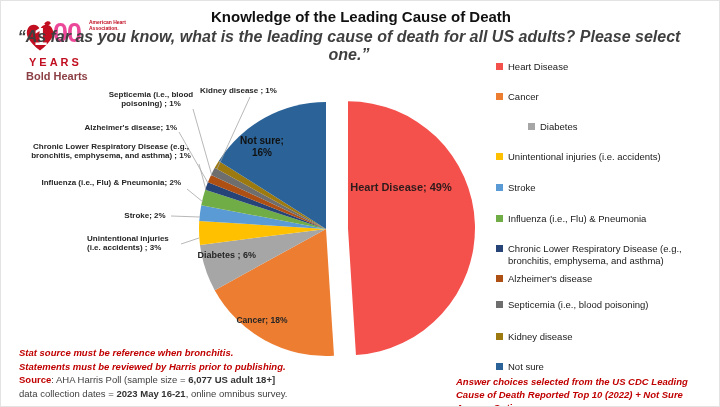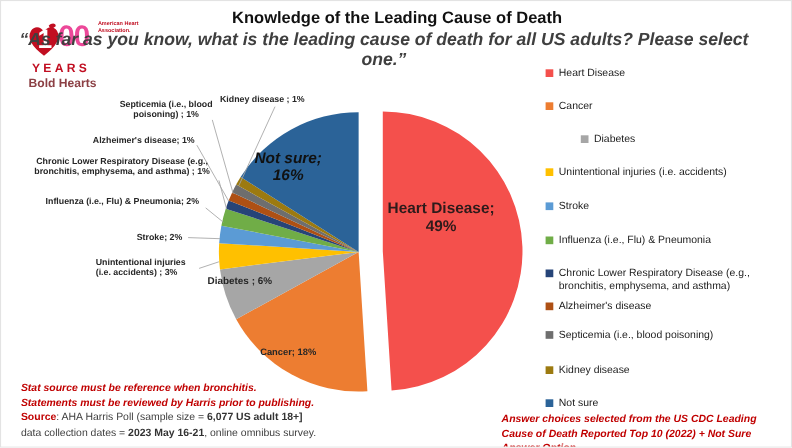--- a/index.html
+++ b/index.html
@@ -79,31 +79,31 @@
       <path d="M 165 148 L 57.77035346124421 79.94999703766723 A 127 127 0 0 1 165.0000000000002 21 Z" fill="#2B6398"></path>
       <line x1="89" y1="16" x2="56" y2="88" stroke="#a6a6a6" stroke-width="0.8"></line>
       <line x1="32" y1="28" x2="51" y2="95" stroke="#a6a6a6" stroke-width="0.8"></line>
       <line x1="18" y1="51" x2="47" y2="102" stroke="#a6a6a6" stroke-width="0.8"></line>
       <line x1="38" y1="83" x2="45" y2="109" stroke="#a6a6a6" stroke-width="0.8"></line>
       <line x1="26" y1="108" x2="42" y2="121" stroke="#a6a6a6" stroke-width="0.8"></line>
       <line x1="10" y1="135" x2="39" y2="136" stroke="#a6a6a6" stroke-width="0.8"></line>
       <line x1="20" y1="163" x2="38" y2="157" stroke="#a6a6a6" stroke-width="0.8"></line>
     </svg>
   <div id="labels-layer">
-      <div class="slice-label" style="left: 338px; top: 180px; width: 124px; text-align: center; font-size: 14px; position: absolute; color: rgb(46, 27, 27);">Heart Disease; 49%</div>
+      <div class="slice-label" style="left: 338px; top: 180px; width: 124px; text-align: center; font-size: 11px; position: absolute; color: rgb(46, 27, 27);">Heart Disease; 49%</div>
       <div class="slice-label" style="left: 231px; top: 315px; width: 60px; text-align: center; font-size: 8.5px; position: absolute;">Cancer; 18%</div>
-      <div class="slice-label" style="left: 165px; top: 249px; width: 76px; text-align: center; font-size: 9px; position: absolute; padding-left: 14px;">Diabetes ; 6%</div>
+      <div class="slice-label" style="left: 165px; top: 249px; width: 76px; text-align: right; font-size: 9px; position: absolute; padding-left: 14px;">Diabetes ; 6%</div>
       <div class="slice-label" style="left: 86px; top: 233px; width: 92px; font-size: 8px; position: absolute;">Unintentional injuries (i.e. accidents) ; 3%</div>
       <div class="slice-label" style="left: 119px; top: 210px; width: 50px; text-align: center; font-size: 8px; position: absolute;">Stroke; 2%</div>
       <div class="slice-label" style="left: 30px; top: 177px; width: 150px; text-align: right; font-size: 8px; position: absolute;">Influenza (i.e., Flu) &amp; Pneumonia; 2%</div>
       <div class="slice-label" style="left: 20px; top: 141px; width: 180px; text-align: center; font-size: 8px; position: absolute;">Chronic Lower Respiratory Disease (e.g., bronchitis, emphysema, and asthma) ; 1%</div>
       <div class="slice-label" style="left: 80px; top: 122px; width: 96px; text-align: right; font-size: 8px; position: absolute;">Alzheimer's disease; 1%</div>
       <div class="slice-label" style="left: 103px; top: 89px; width: 94px; text-align: center; font-size: 8px; position: absolute;">Septicemia (i.e., blood poisoning) ; 1%</div>
       <div class="slice-label" style="left: 199px; top: 85px; width: 92px; text-align: left; font-size: 8px; position: absolute;">Kidney disease ; 1%</div>
-      <div class="slice-label" style="left: 228px; top: 134px; width: 66px; text-align: center; font-size: 14px; position: absolute; color: rgb(17, 17, 17); font-style: italic;">Not sure; 16%</div>
+      <div class="slice-label" style="left: 228px; top: 134px; width: 66px; text-align: center; font-size: 10px; position: absolute; color: rgb(17, 17, 17);">Not sure; 16%</div>
     </div>
 
   <div class="legend" id="legend">
       <div class="legend-item" style="top: 60px;">
         <span class="legend-swatch" style="background: rgb(244, 80, 76);"></span>
         <span class="legend-label">Heart Disease</span>
       </div>
       <div class="legend-item" style="top: 90px;">
         <span class="legend-swatch" style="background: rgb(237, 125, 49);"></span>
         <span class="legend-label">Cancer</span>

